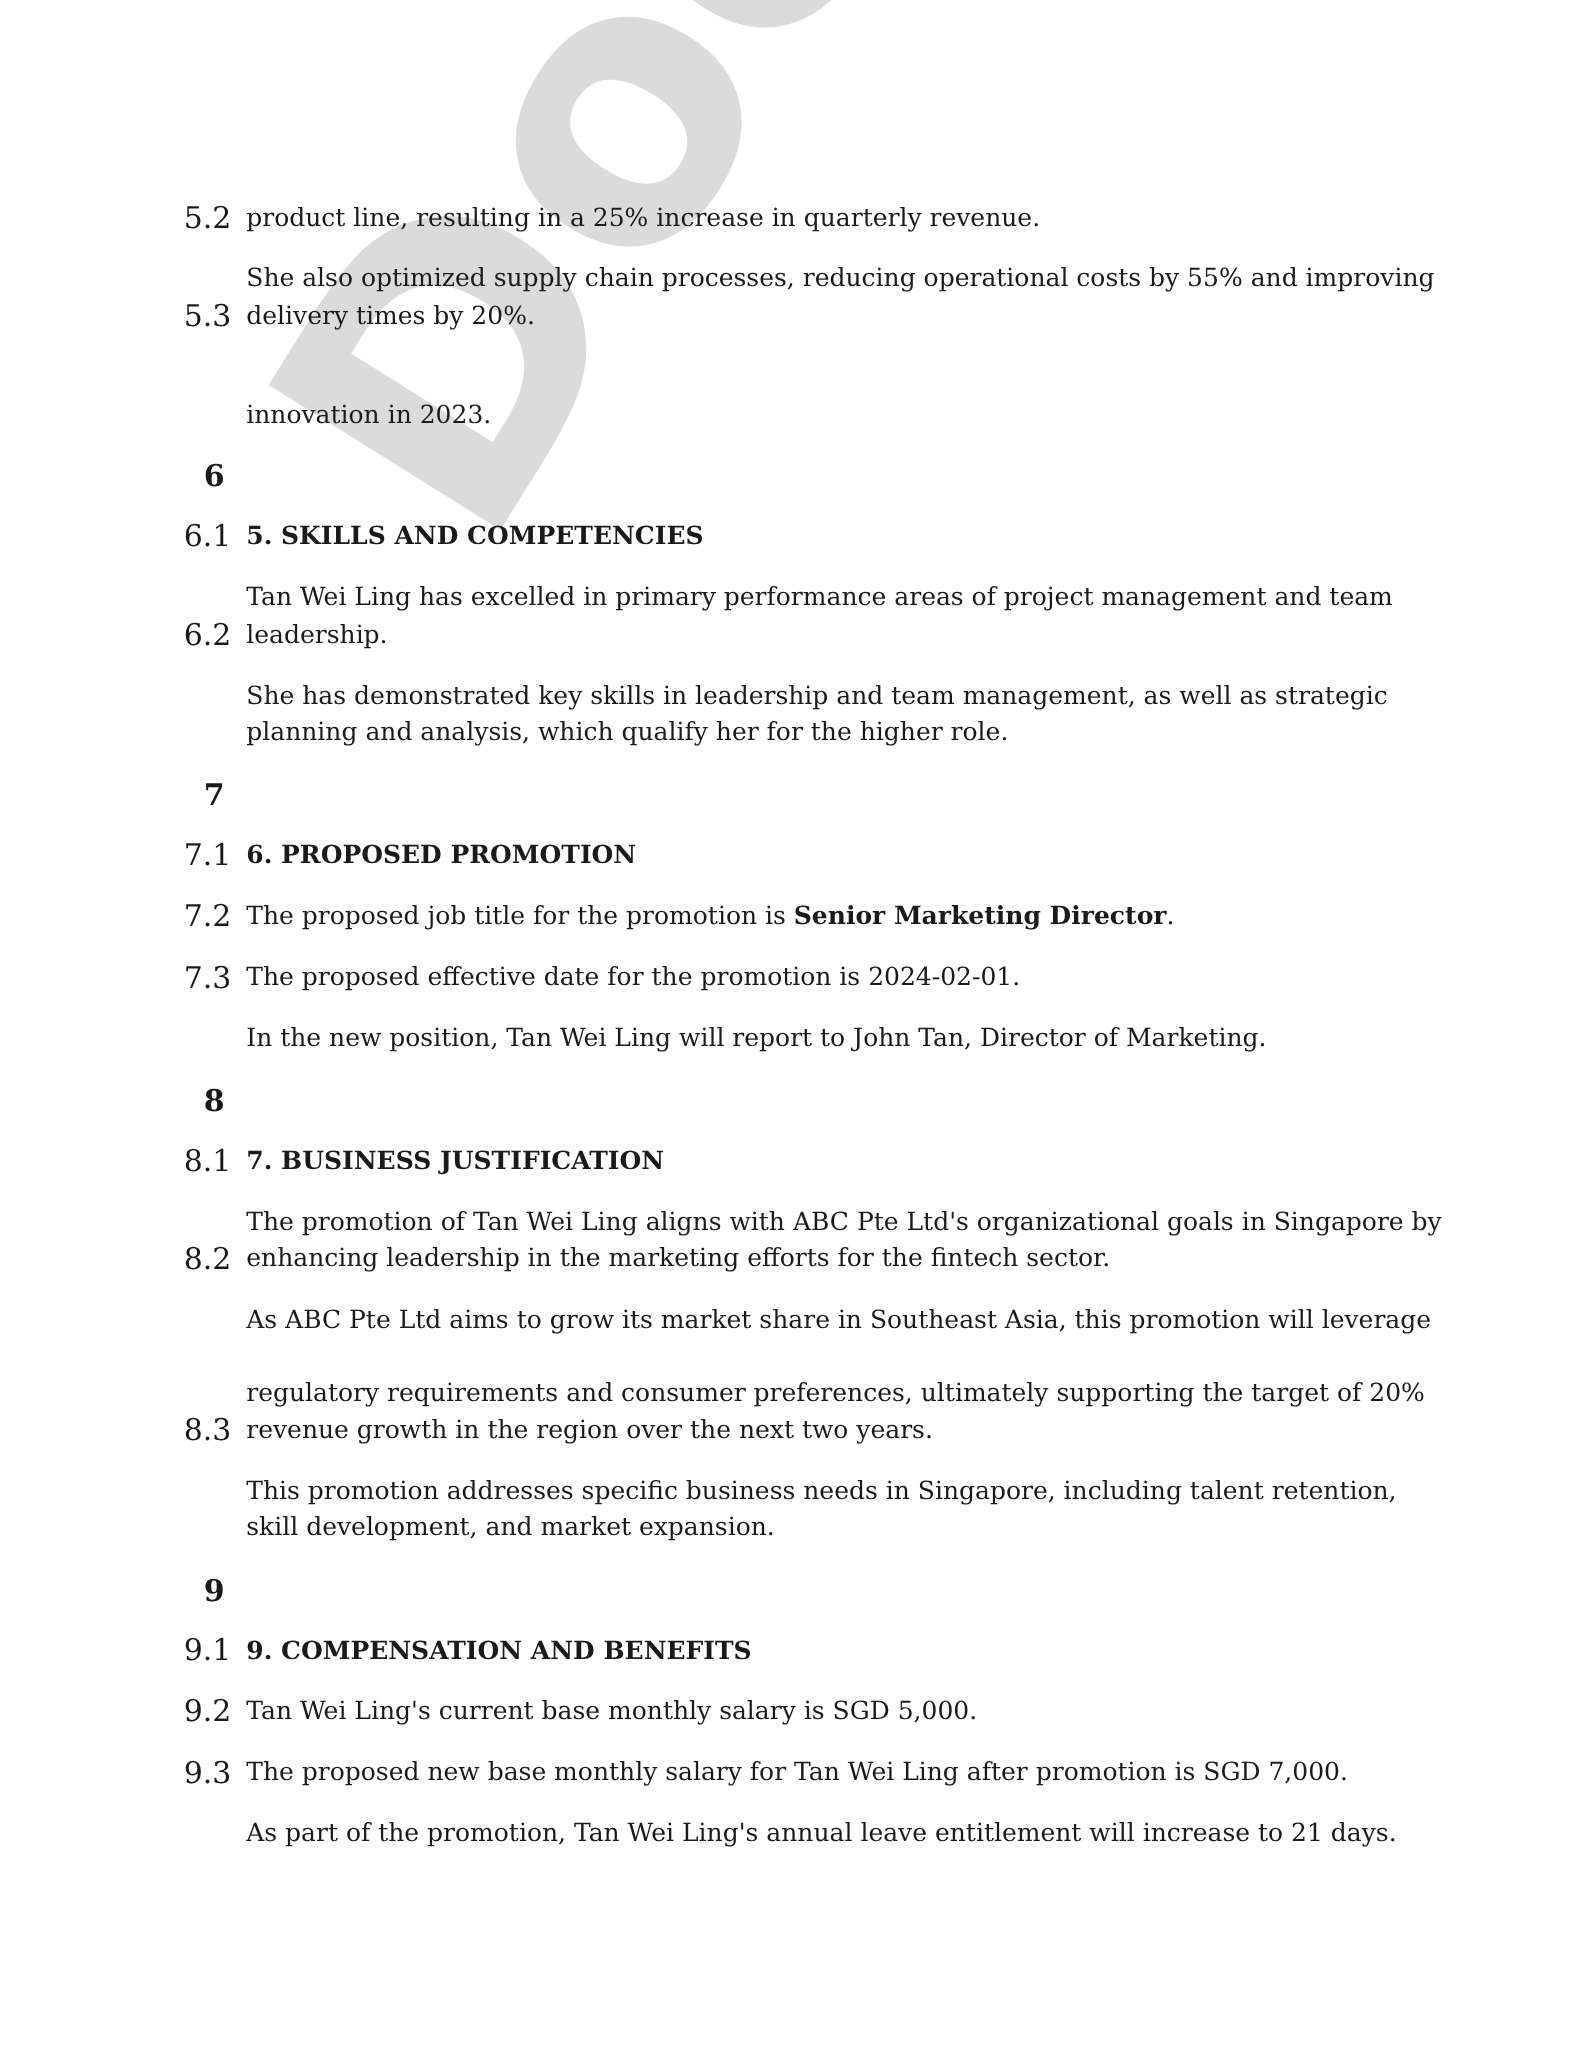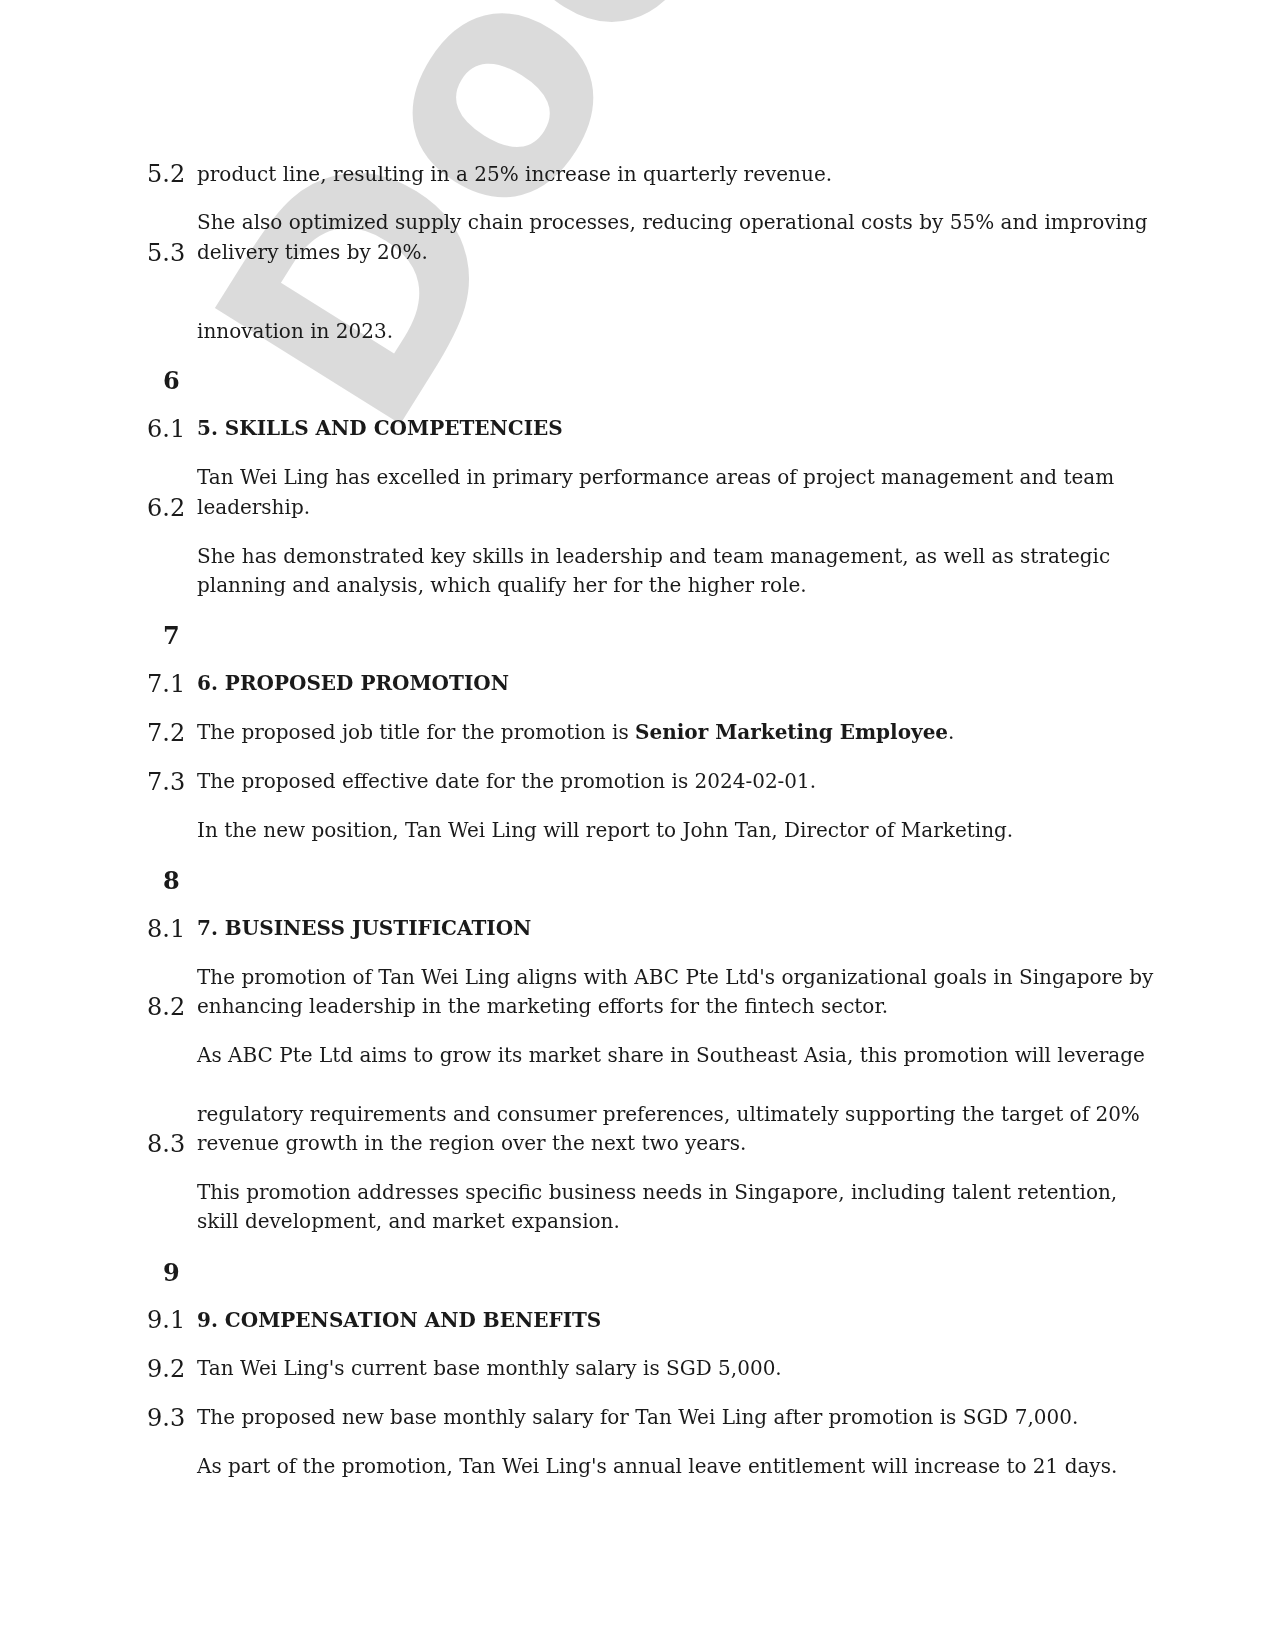--- a/index.html
+++ b/index.html
@@ -36,21 +36,21 @@
   <div class="line" style="left:197px;top:444px">leadership.</div>
 
   <div class="num" style="left:147px;top:493px">6.2</div>
   <div class="line" style="left:197px;top:493px">She has demonstrated key skills in leadership and team management, as well as strategic</div>
   <div class="line" style="left:197px;top:522px">planning and analysis, which qualify her for the higher role.</div>
 
   <div class="num head" style="left:163px;top:620px">7</div>
   <div class="line head" style="left:197px;top:620px">6. PROPOSED PROMOTION</div>
 
   <div class="num" style="left:147px;top:669px">7.1</div>
-  <div class="line" style="left:197px;top:669px"><span>The proposed job title for the promotion is </span><b>Senior Marketing Employee</b><span>.</span></div>
+  <div class="line" style="left:197px;top:669px"><span>The proposed job title for the promotion is </span><b>Senior Marketing Director</b><span>.</span></div>
 
   <div class="num" style="left:147px;top:718px">7.2</div>
   <div class="line" style="left:197px;top:718px">The proposed effective date for the promotion is 2024-02-01.</div>
 
   <div class="num" style="left:147px;top:767px">7.3</div>
   <div class="line" style="left:197px;top:767px">In the new position, Tan Wei Ling will report to John Tan, Director of Marketing.</div>
 
   <div class="num head" style="left:163px;top:865px">8</div>
   <div class="line head" style="left:197px;top:865px">7. BUSINESS JUSTIFICATION</div>
 

